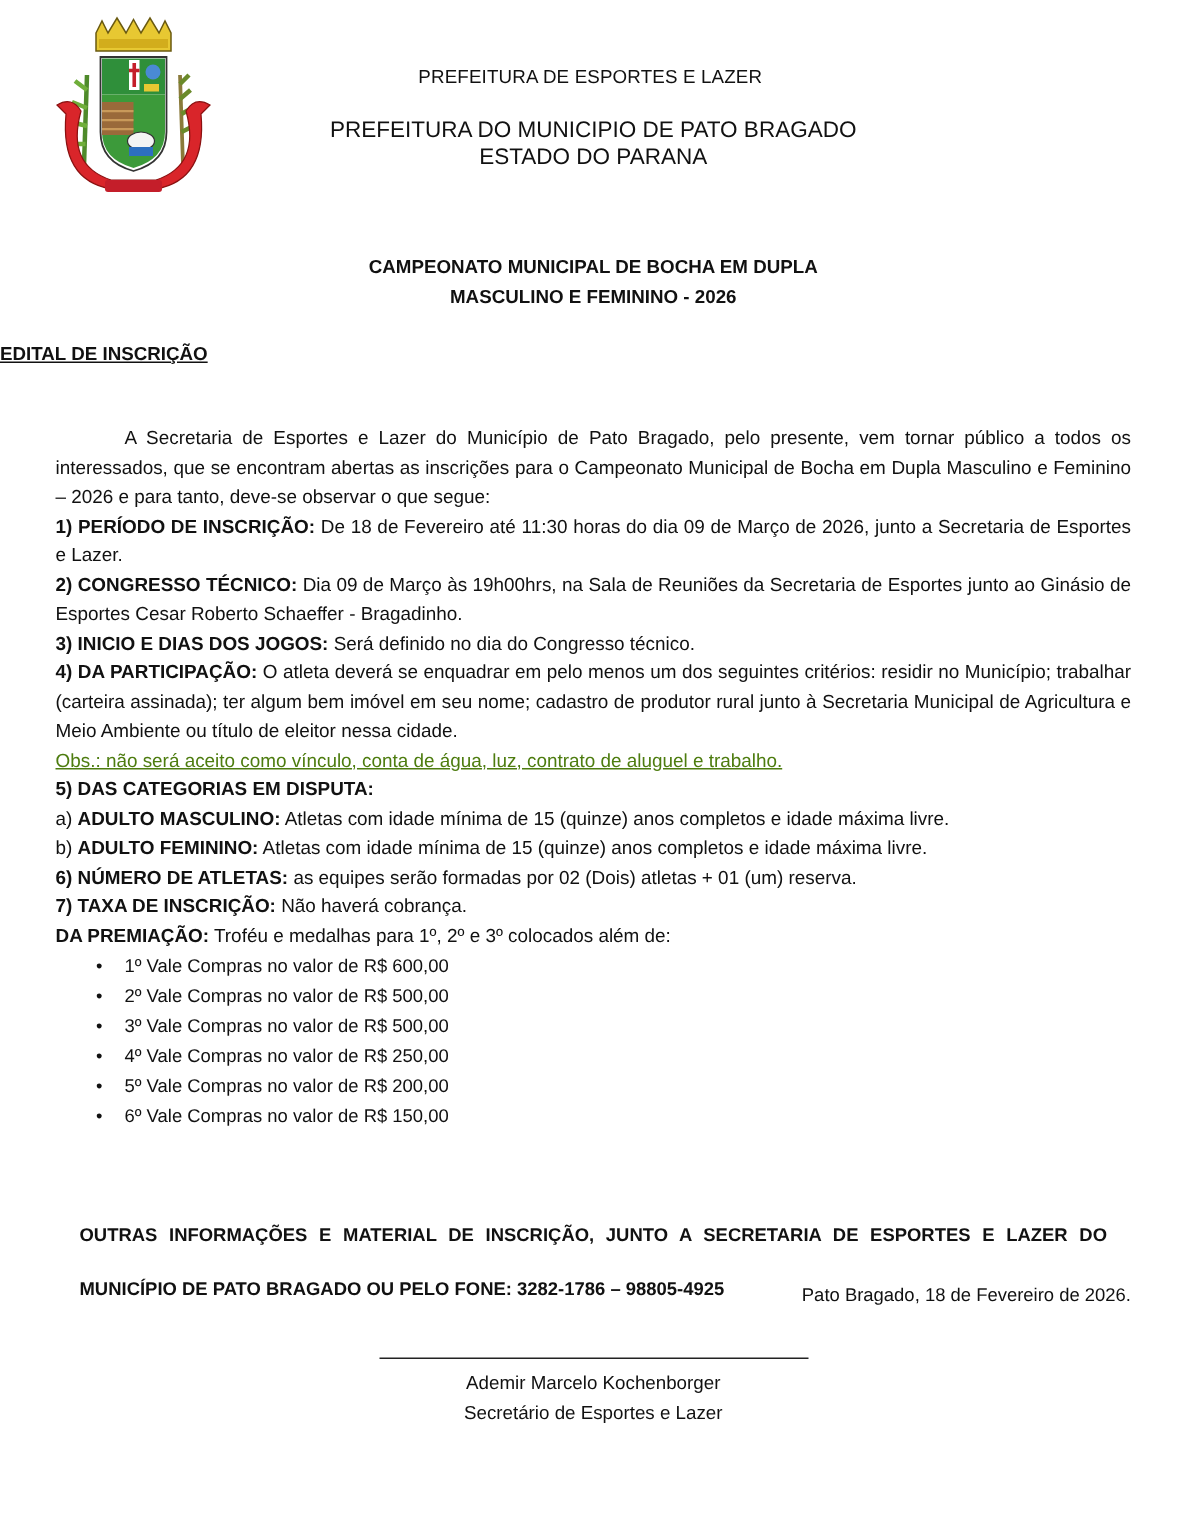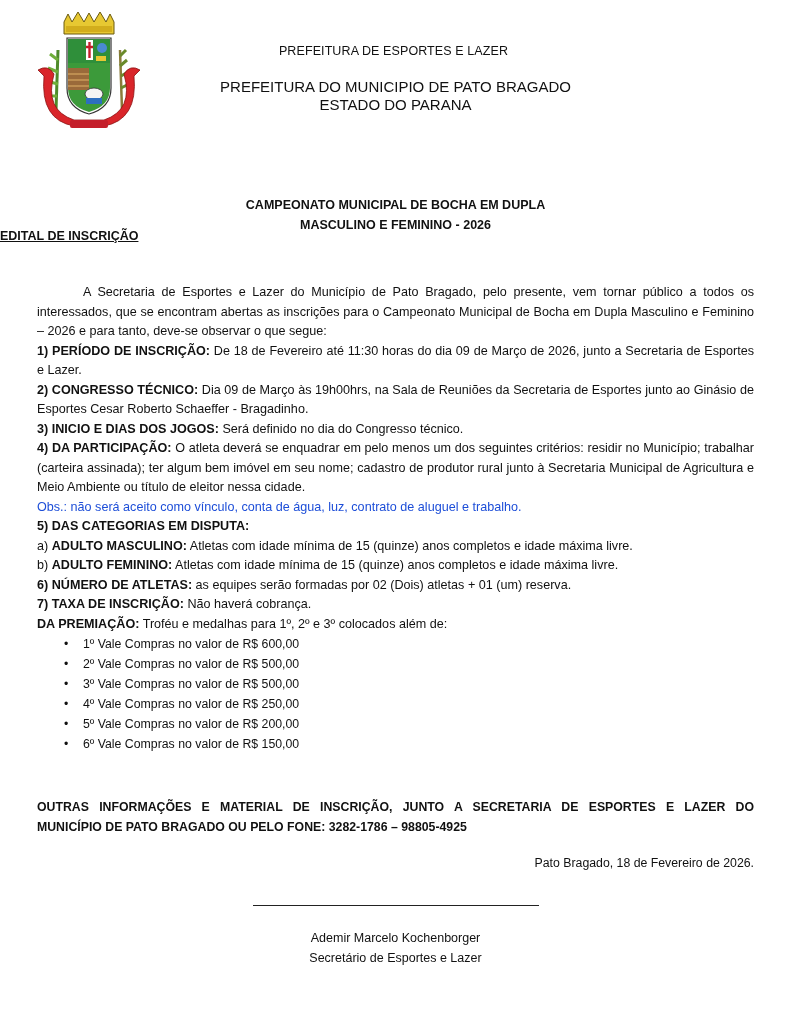--- a/index.html
+++ b/index.html
@@ -8,42 +8,42 @@
 
   .crest { position: absolute; left: 34px; top: 10px; width: 110px; height: 120px; }
 
   .hdr-sec { position: absolute; left: 0; width: 791px; top: 44px; text-align: center;
     font-family: "Liberation Sans", sans-serif; font-size: 12.5px; letter-spacing: 0.1px; padding-left: 0; }
   .hdr-sec span { position: relative; left: -2px; }
   .hdr-pref { position: absolute; left: 0; width: 791px; top: 78px; text-align: center;
     font-family: "Liberation Sans", sans-serif; font-size: 15px; line-height: 18px; }
 
   .title { position: absolute; left: 0; width: 791px; top: 168px; text-align: center;
-    font-family: "Liberation Sans", sans-serif; font-weight: bold; font-size: 12.5px; line-height: 20px; margin-top: 27px; }
+    font-family: "Liberation Sans", sans-serif; font-weight: bold; font-size: 12.5px; line-height: 20px; }
   .edital { position: absolute; left: 0; width: 791px; top: 229px; 
     font-family: "Liberation Sans", sans-serif; font-weight: bold; font-size: 12.5px; text-decoration: underline; }
 
   .body-text { position: absolute; left: 37px; width: 717px; top: 283px;
     font-family: "Liberation Sans Narrow", "Liberation Sans", sans-serif; font-size: 12.6px; line-height: 19.5px; }
   .body-text p { margin: 0; text-align: justify; }
   .indent { text-indent: 46px; }
   .b { font-weight: bold; }
-  .red { color: #1d4ed8; }
+  .red { color: #4d7c0f; text-decoration: underline; }
 
   .prizes { list-style: none; margin: 0; padding: 0; font-family: "Liberation Sans", sans-serif; font-size: 12.3px; line-height: 20px; }
   .prizes li { position: relative; padding-left: 46px; }
   .prizes li .bullet { position: absolute; left: 27px; top: 0; }
 
   .outras { position: absolute; left: 37px; width: 717px; top: 797px;
     font-family: "Liberation Sans", sans-serif; font-weight: bold; font-size: 12.3px; line-height: 20px; text-align: justify; }
-  .outras p { margin: 0; }
+  .outras p { margin: 16px; }
   .date { position: absolute; right: 37px; top: 856px; font-family: "Liberation Sans", sans-serif; font-size: 12.3px; }
   .sig-line { position: absolute; left: 253px; width: 286px; top: 905px; border-top: 1.2px solid #222; }
   .sig { position: absolute; left: 0; width: 791px; top: 912px; text-align: center;
-    font-family: "Liberation Sans", sans-serif; font-size: 12.5px; line-height: 20px; margin-top: 16px; }
+    font-family: "Liberation Sans", sans-serif; font-size: 12.5px; line-height: 20px; }
 </style>
 </head>
 <body>
 
 <div class="page">
 
   <svg class="crest" viewBox="0 0 110 120">
 
     <path d="M30 12 L34 4 L38 12 L44 2 L50 12 L55 3 L60 12 L66 2 L72 12 L76 4 L80 12 L80 24 L30 24 Z" fill="#e7c832" stroke="#6a5a10" stroke-width="1"></path>
     <rect x="32" y="16" width="46" height="6" fill="#d2ad1c"></rect>

